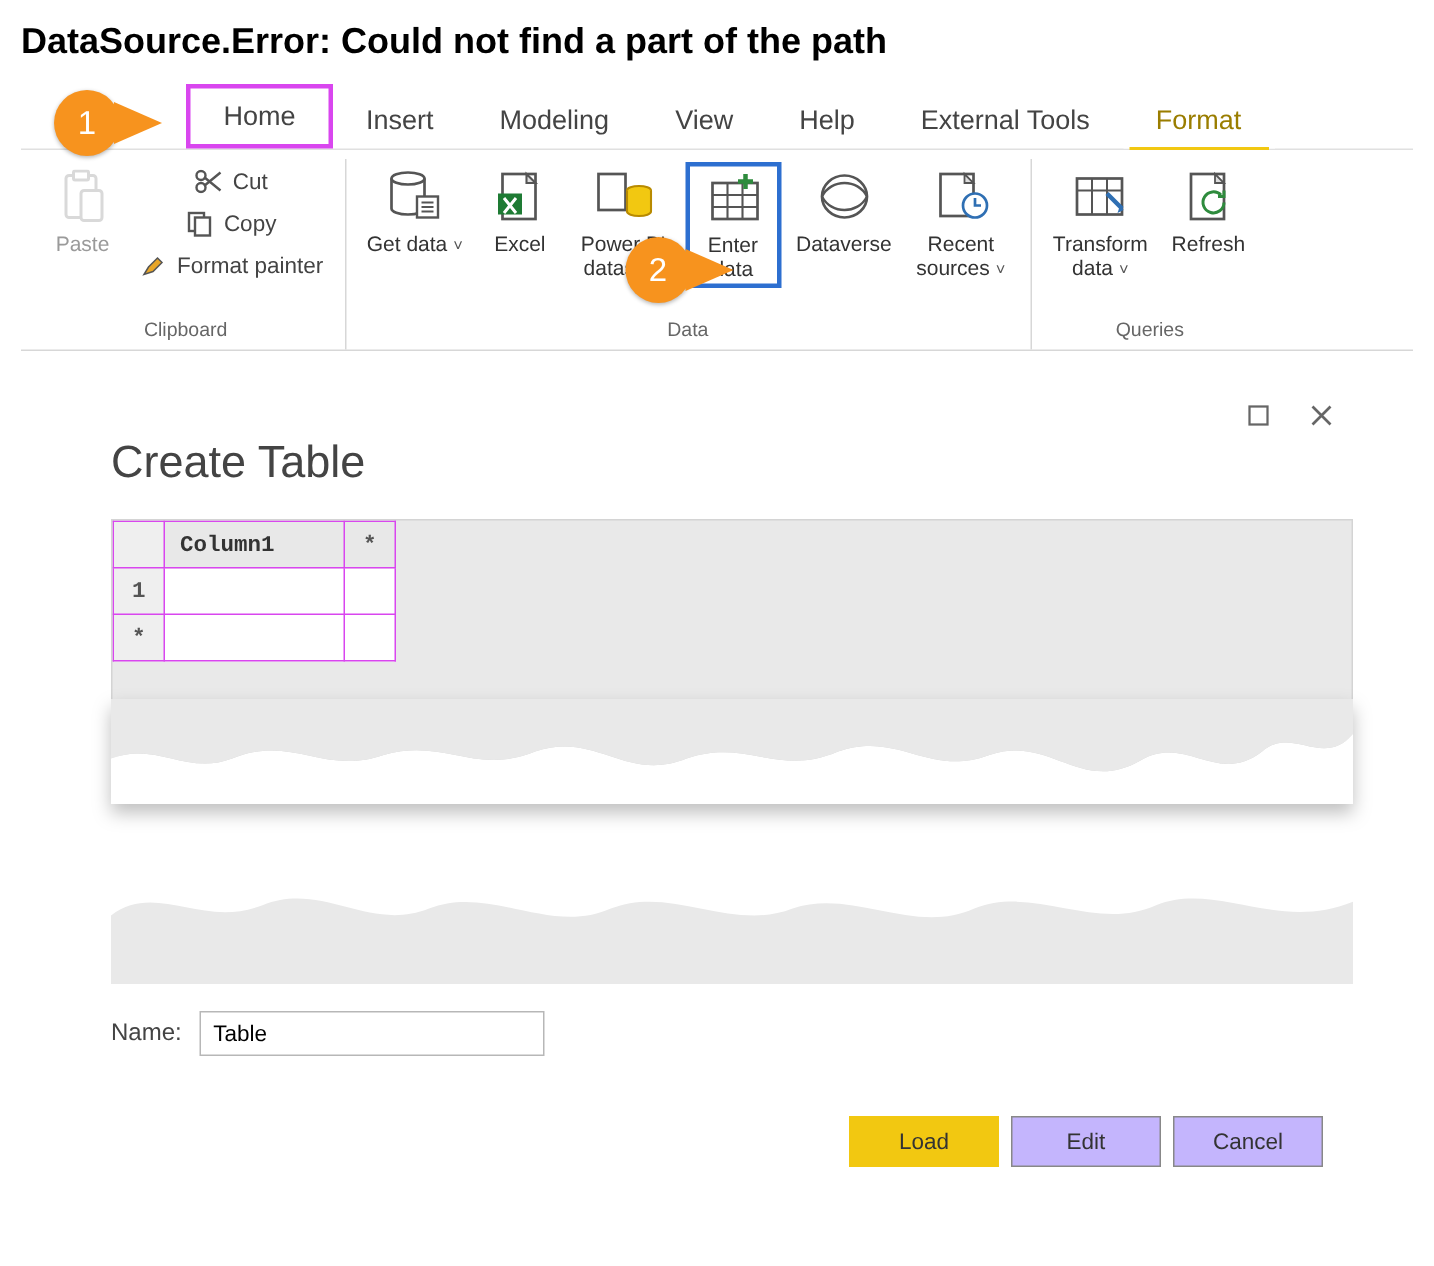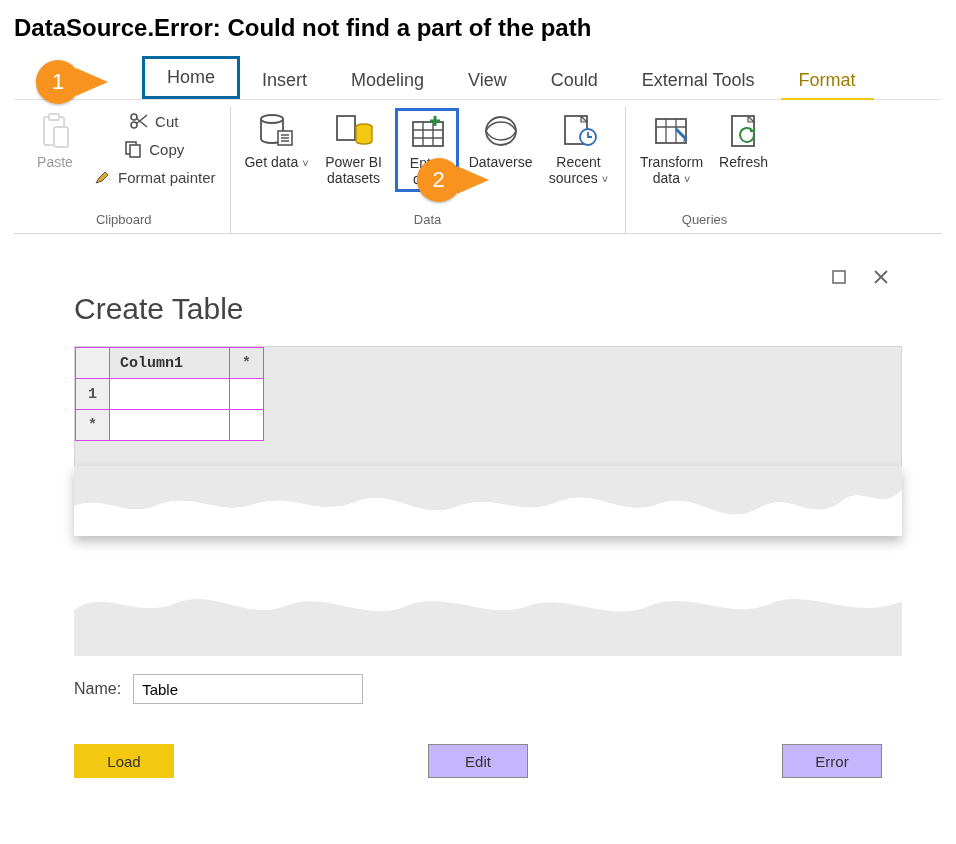--- a/index.html
+++ b/index.html
@@ -38,21 +38,21 @@
   .tab.active {
     background: #fff;
     color: #9a7d00;
   }
   .tab.active::after{
     content:"";
     position:absolute;
     left:4px; right:4px; bottom:-1px;
     height:2px; background:#f2c811;
   }
-  .tab-home { border: 3px solid #0369a1; margin-left: 18px; }
+  .tab-home { border: 3px solid #d946ef; }
 
   .ribbon {
     display: flex;
     border-bottom: 1px solid #d7d7d7;
     background: #fff;
     padding: 6px 4px 0 4px;
   }
   .group {
     border-right: 1px solid #d7d7d7;
     padding: 2px 10px 0 10px;
@@ -156,21 +156,21 @@
     display:flex; align-items:center; gap:12px;
     margin:18px 0 40px 0;
   }
   .name-row label{ font-size:16px; color:#444;}
   .name-row input{
     width:230px; height:30px;
     border:1px solid #b7b7b7;
     padding:2px 8px; font-size:15px;
   }
   .btn-row{
-    display:flex; gap:8px; justify-content:space-between;
+    display:flex; gap:8px; justify-content:flex-end;
     padding-right:20px;
   }
   .btn{
     width:100px; height:34px;
     border:1px solid #888;
     background:#c4b5fd;
     font-size:15px;
     display:flex;align-items:center;justify-content:center;
   }
   .btn.primary{ background:#f2c811; border-color:#f2c811;}
@@ -186,21 +186,21 @@
     <div class="callout" style="left:22px; top:0px;">
       <div class="bubble">1</div>
       <div class="tail"></div>
     </div>
 
     <div class="tabs">
       <div class="tab tab-home">Home</div>
       <div class="tab">Insert</div>
       <div class="tab">Modeling</div>
       <div class="tab">View</div>
-      <div class="tab">Could</div>
+      <div class="tab">Help</div>
       <div class="tab">External Tools</div>
       <div class="tab active">Format</div>
     </div>
 
     <div class="ribbon">
 
       <div class="group">
         <div class="group-body">
           <div class="big-btn paste-btn">
             <span class="ic">
@@ -255,20 +255,31 @@
             <span class="ic">
               <svg width="38" height="36" viewBox="0 0 38 36">
                   <ellipse cx="14" cy="6" rx="11" ry="4" fill="none" stroke="#555" stroke-width="1.8"></ellipse>
                   <path d="M3 6 V26 a11 4 0 0 0 22 0 V6" fill="none" stroke="#555" stroke-width="1.8"></path>
                   <rect x="20" y="18" width="14" height="14" fill="#fff" stroke="#555" stroke-width="1.6"></rect>
                   <path d="M23 22h8M23 25h8M23 28h8" stroke="#555" stroke-width="1.4"></path>
                 </svg>
             </span>
             <span class="caret">Get data</span>
           </div>
+          <div class="big-btn" style="width:56px">
+            <span class="ic">
+              <svg width="36" height="36" viewBox="0 0 36 36">
+                  <rect x="6" y="3" width="22" height="30" fill="#fff" stroke="#555" stroke-width="1.8"></rect>
+                  <path d="M22 3 L28 9 L22 9 Z" fill="#ddd" stroke="#555" stroke-width="1.4"></path>
+                  <rect x="3" y="16" width="16" height="14" fill="#1e7b34"></rect>
+                  <path d="M7 19 L15 29 M15 19 L7 29" stroke="#fff" stroke-width="2"></path>
+                </svg>
+            </span>
+            <span>Excel</span>
+          </div>
           <div class="big-btn" style="width:70px">
             <span class="ic">
               <svg width="40" height="36" viewBox="0 0 40 36">
                   <rect x="3" y="3" width="18" height="24" fill="#fff" stroke="#555" stroke-width="1.8"></rect>
                   <ellipse cx="30" cy="14" rx="8" ry="3" fill="#f2c811" stroke="#b88a00" stroke-width="1.4"></ellipse>
                   <path d="M22 14 V28 a8 3 0 0 0 16 0 V14" fill="#f2c811" stroke="#b88a00" stroke-width="1.4"></path>
                 </svg>
             </span>
             <span>Power BI datasets</span>
           </div>
@@ -387,16 +398,16 @@
     </div>
 
     <div class="name-row">
       <label>Name:</label>
       <input type="text" value="Table" style="">
     </div>
 
     <div class="btn-row">
       <div class="btn primary">Load</div>
       <div class="btn">Edit</div>
-      <div class="btn">Error</div>
+      <div class="btn">Cancel</div>
     </div>
   </div>
 </div>
 
 </body></html>

